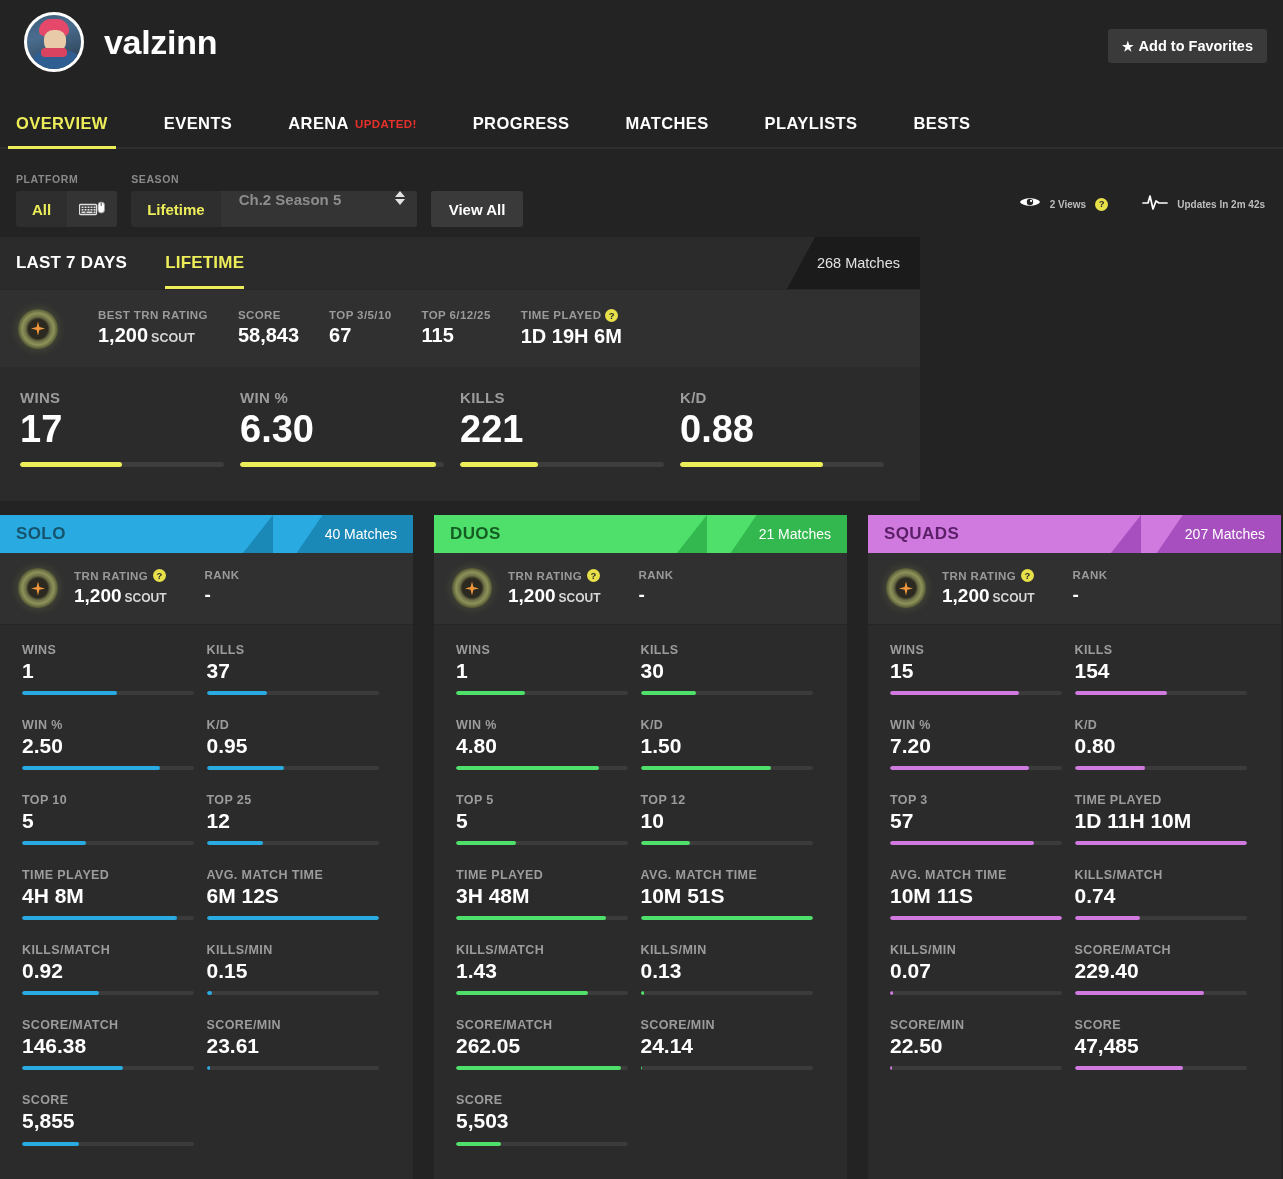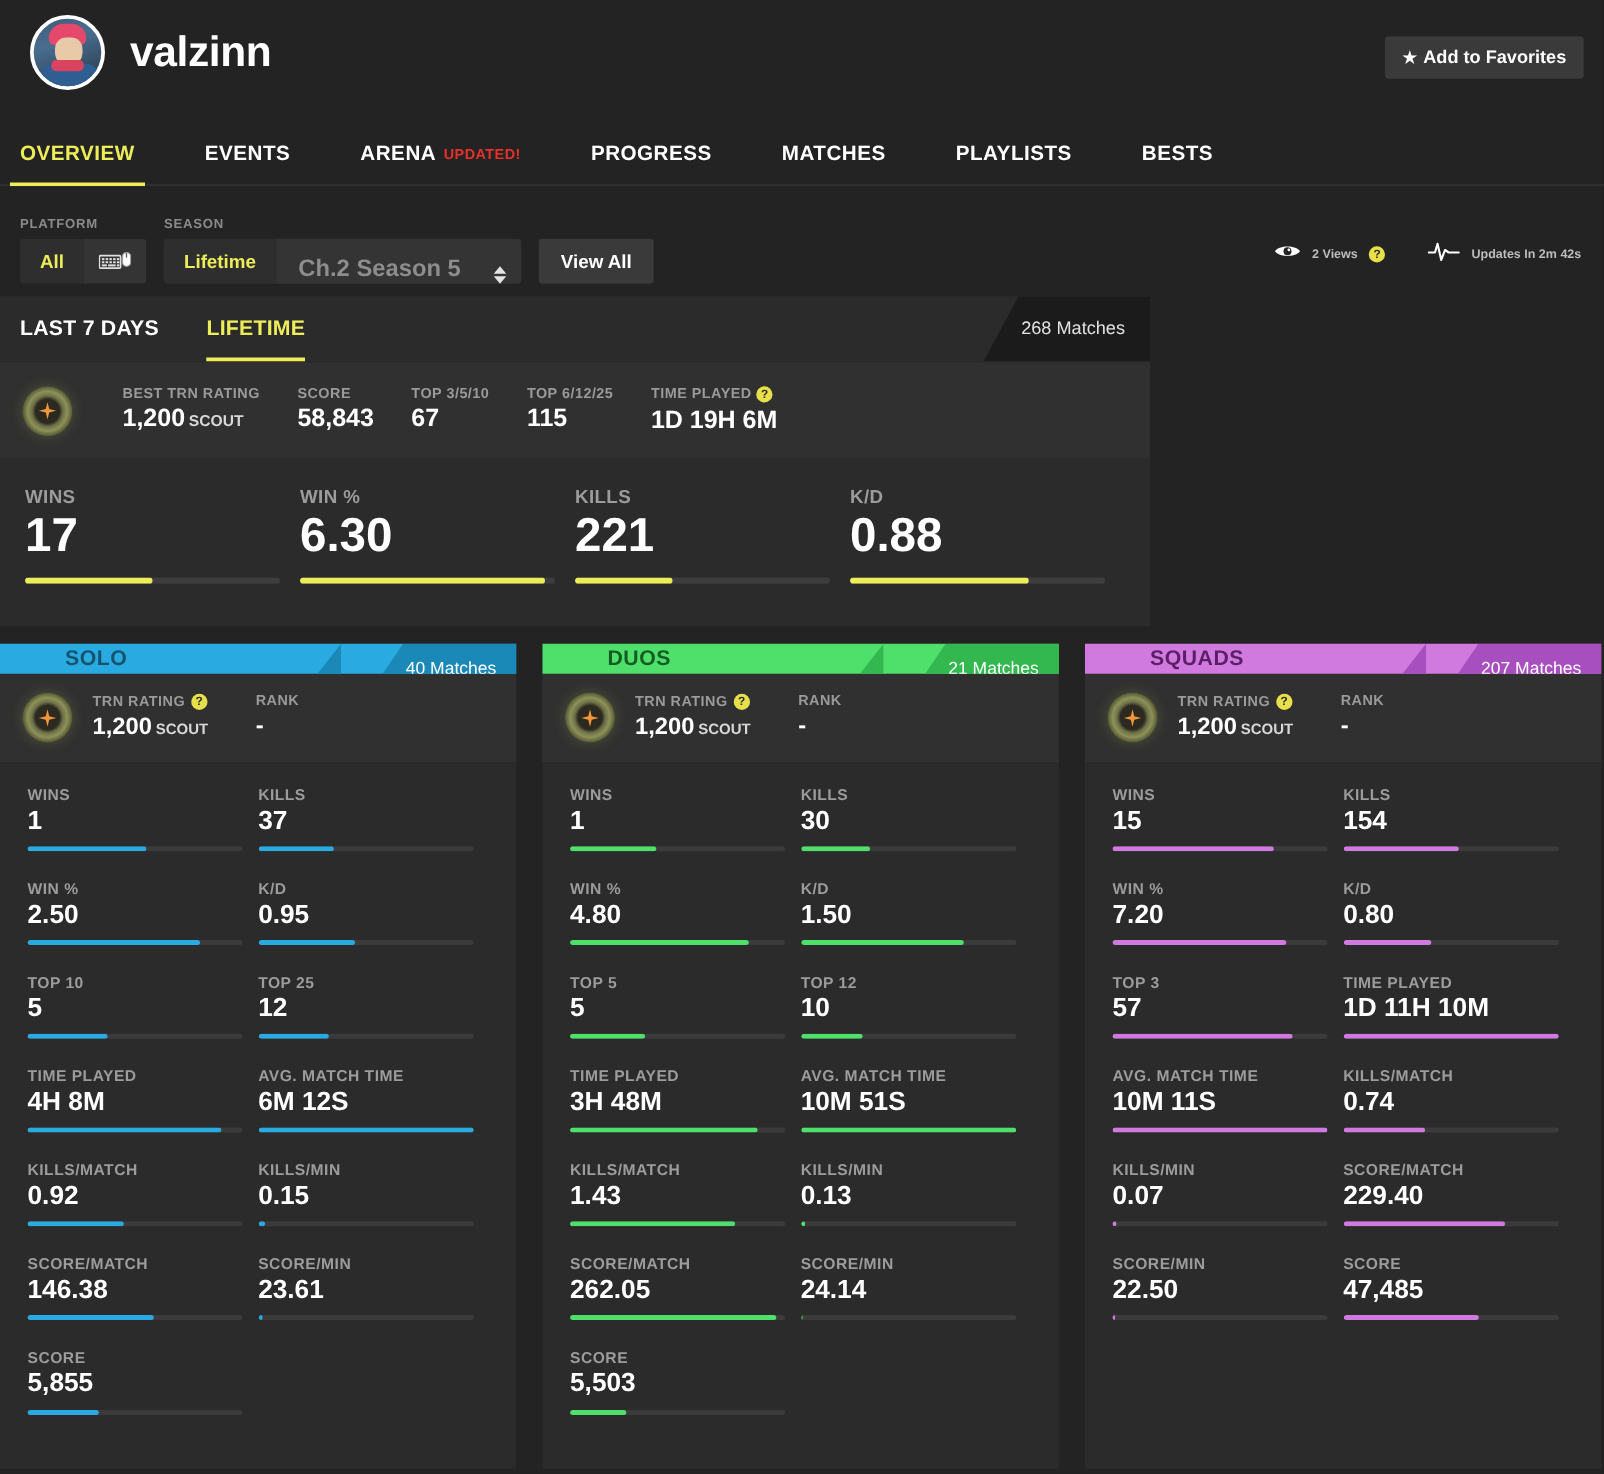--- a/index.html
+++ b/index.html
@@ -148,25 +148,25 @@
     display: flex; align-items: center;
     padding: 0 16px;
     color: #eded5a;
     font-weight: bold;
     font-size: 15px;
     border-radius: 3px 0 0 3px;
     cursor: pointer;
   }
   .season-select {
     background: #343434;
-    display: flex; align-items: flex-end; justify-content: space-between;
+    display: flex; align-items: flex-start; justify-content: space-between;
     padding: 0 12px 0 18px;
     min-width: 196px;
     color: #8d8d8d;
-    font-size: 19px;
+    font-size: 15px;
     font-weight: bold;
     border-radius: 0 3px 3px 0;
     cursor: pointer;
   }
   .spin { display: flex; flex-direction: column; gap: 2px; margin-left: 12px; }
   .spin i {
     display: block; width: 0; height: 0;
     border-left: 5px solid transparent;
     border-right: 5px solid transparent;
   }
@@ -299,25 +299,24 @@
 
   
   .mode-row {
     display: flex;
     gap: 21px;
     margin-top: 14px;
     padding: 0 0 0 0;
   }
   .mode-card { width: 413px; background: #2b2b2b; position: relative; }
   .mode-head {
-    height: 24px;
+    height: 38px;
     position: relative;
     display: flex; align-items: center;
     overflow: hidden;
-    padding-left: 36px;
   }
   .mode-head .title {
     font-size: 17px; font-weight: bold; letter-spacing: 0.4px;
     padding-left: 16px; z-index: 3; position: relative;
   }
   .mode-head .matches {
     position: absolute; right: 0; top: 0; height: 38px;
     display: flex; align-items: center;
     padding: 0 16px 0 28px;
     color: #ffffff; font-size: 14px;

